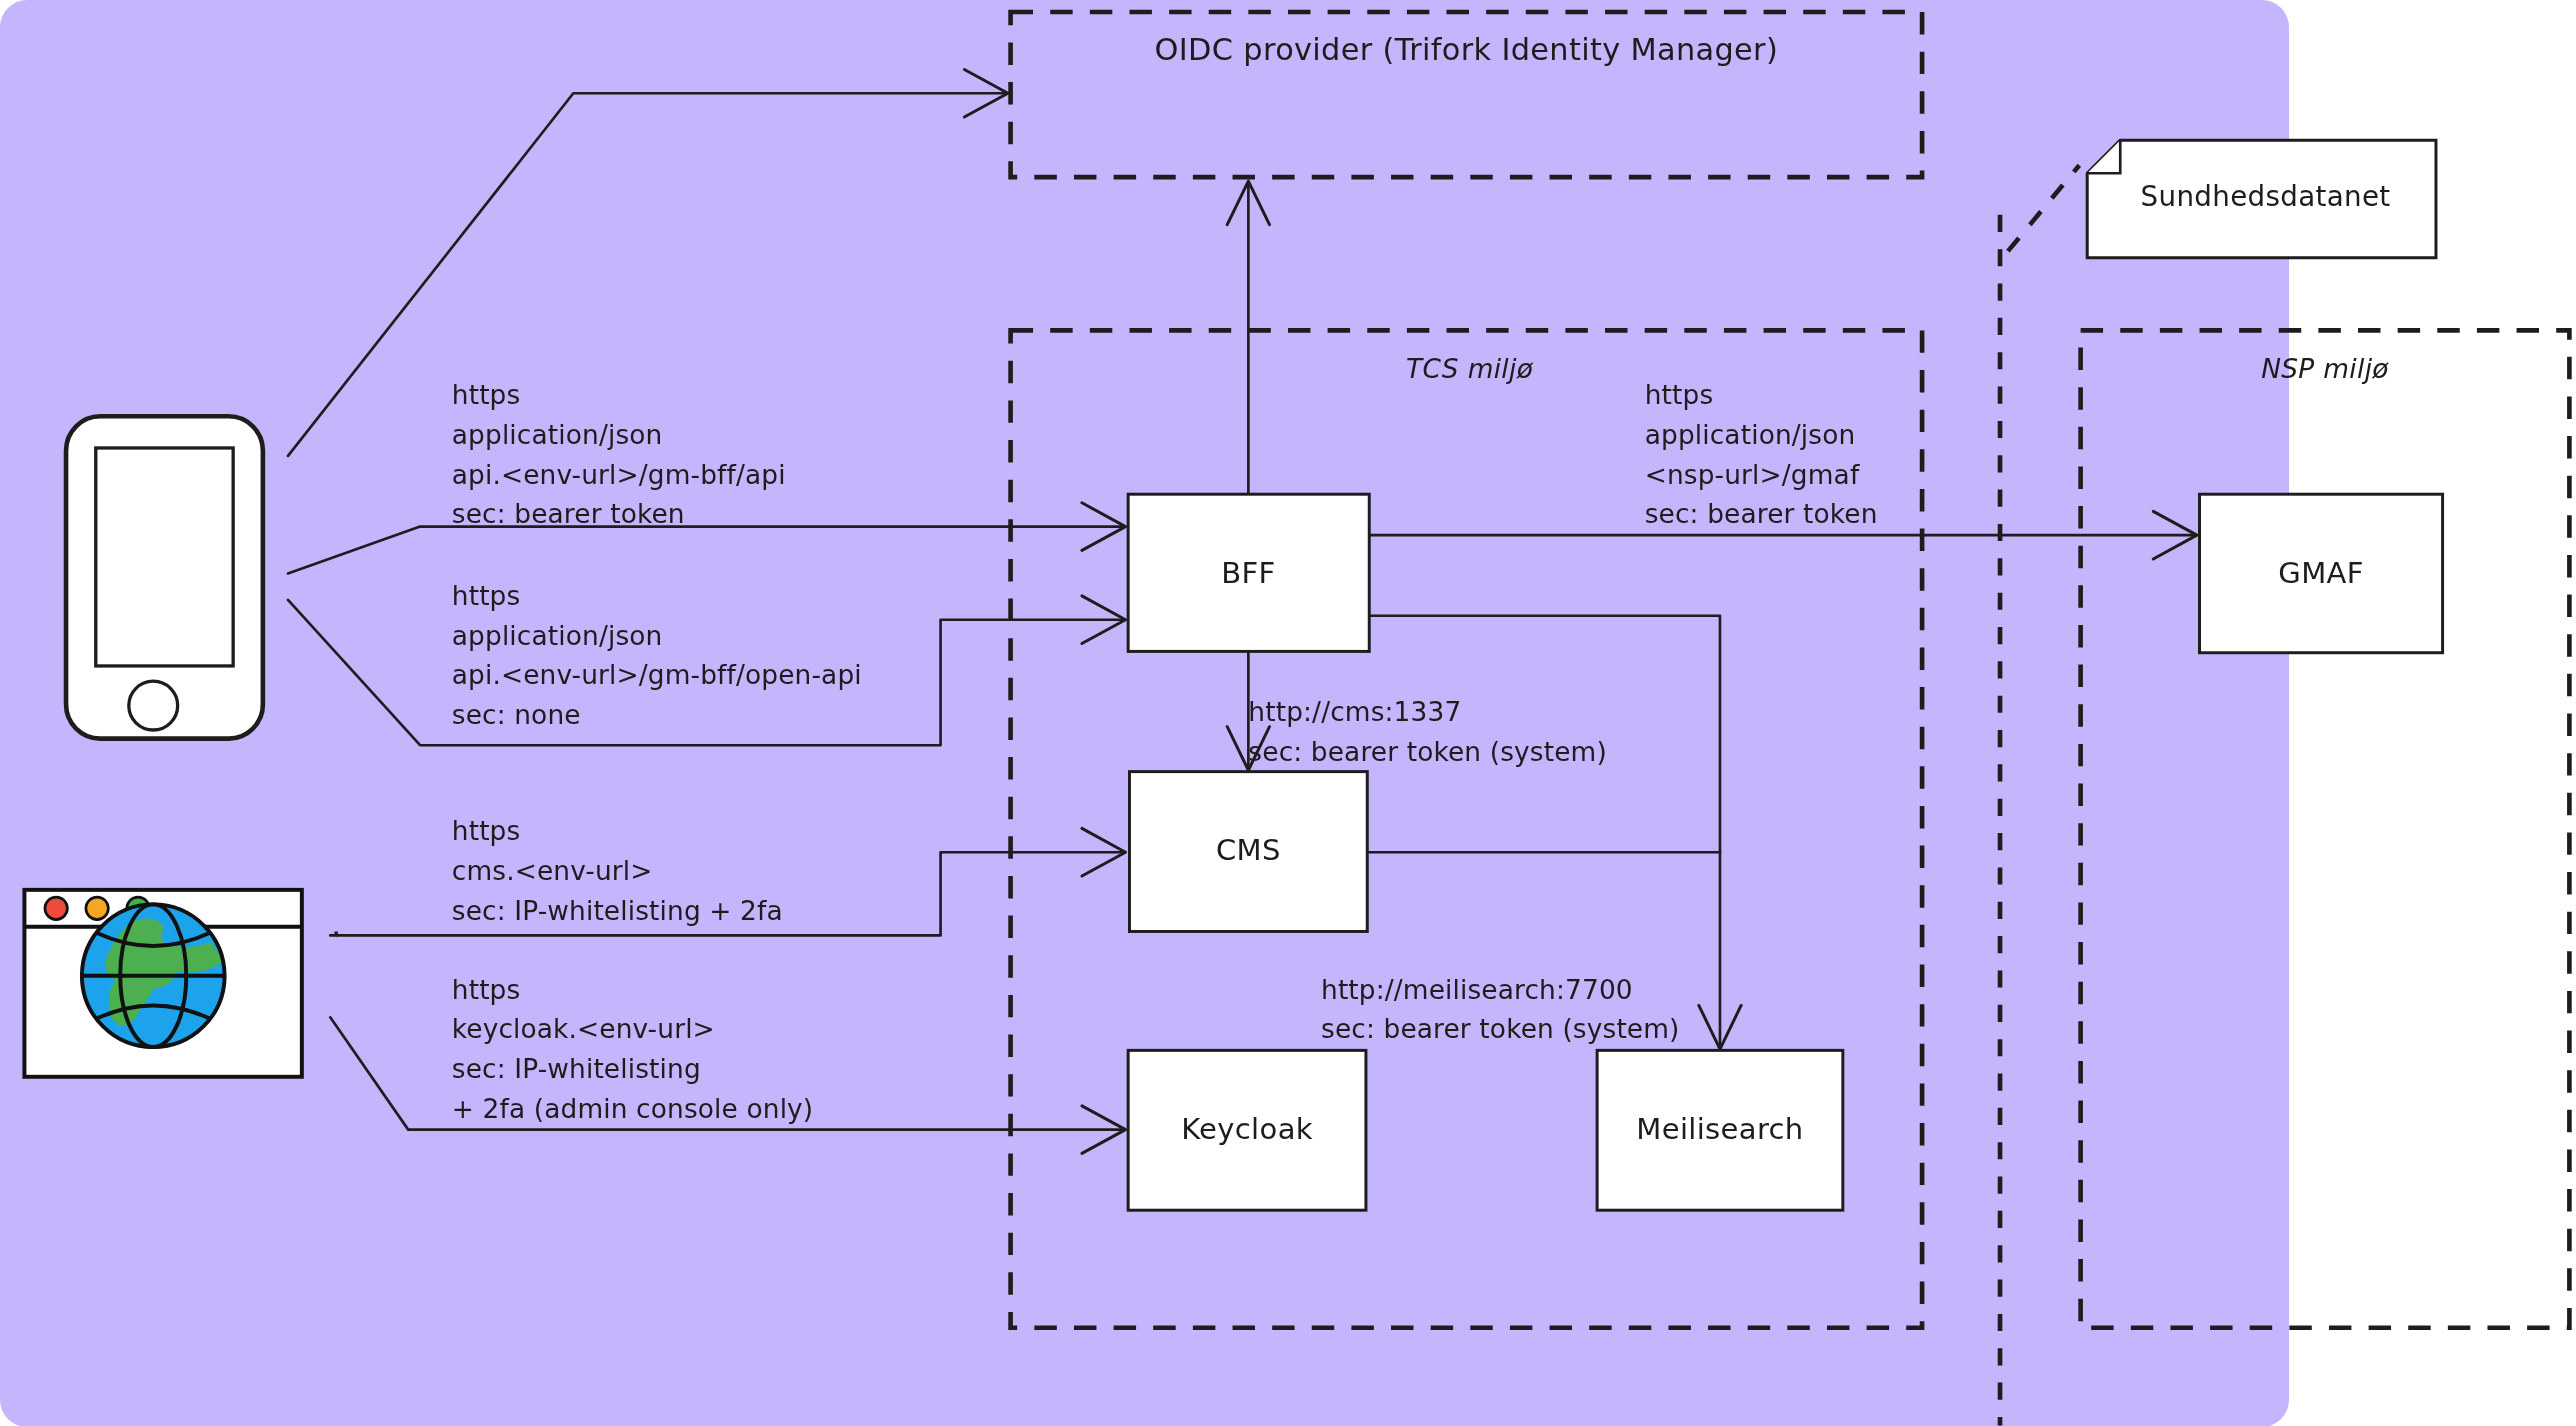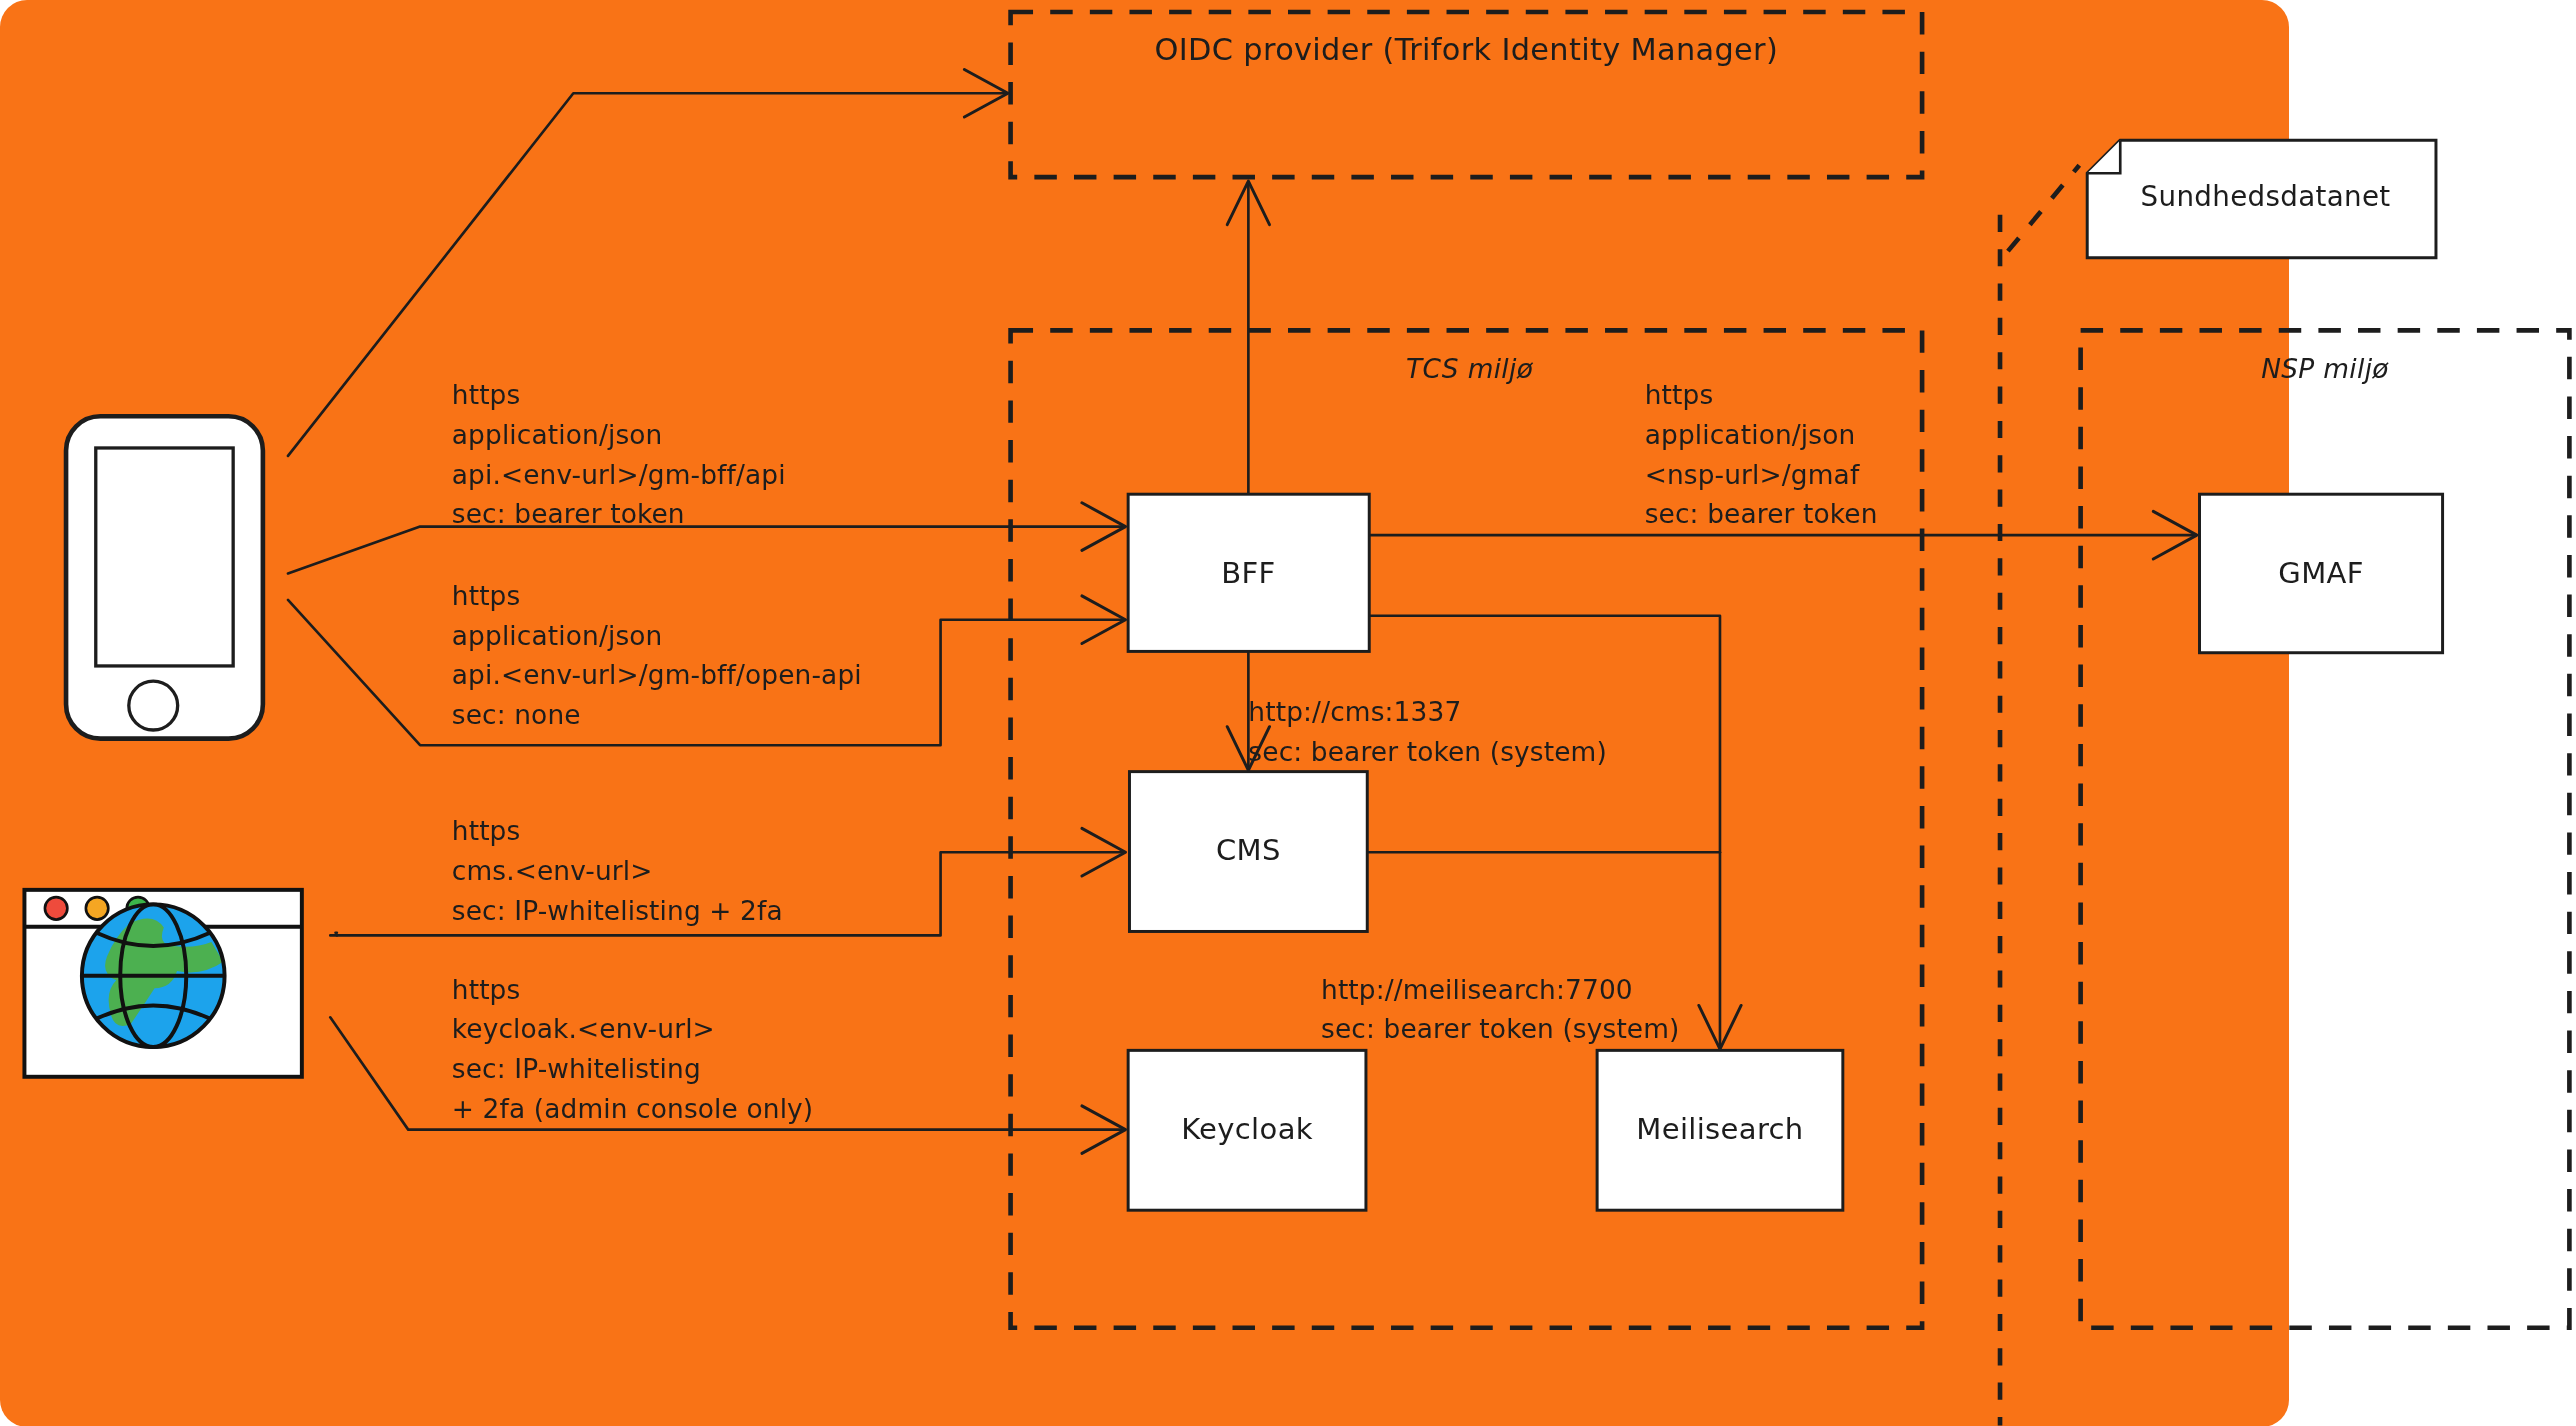--- a/index.html
+++ b/index.html
@@ -1,18 +1,18 @@
 <!DOCTYPE html>
 <html style="font-size:10.6px"><head>
 <meta charset="utf-8">
 <style>
   html,body{margin:0;padding:0;background:#ffffff;}
   body{width:2576px;height:1427px;overflow:hidden;
        font-family:"DejaVu Sans","Liberation Sans",sans-serif;}
-  #stage{position:relative;width:2289px;height:1427px;background:#f97316;border-radius:27px;}
+  #stage{position:relative;width:2289px;height:1427px;background:#c4b5fd;border-radius:27px;}
   svg#diagram{position:absolute;inset:0;width:2576px;height:1427px;}
 
   .edge{fill:none;stroke:#1d1d1d;stroke-width:4;stroke-linecap:round;stroke-linejoin:round;}
   .edge-head{fill:none;stroke:#1d1d1d;stroke-width:4.5;stroke-linecap:round;stroke-linejoin:round;}
   .box{fill:#ffffff;stroke:#1d1d1d;stroke-width:4.5;}
   .zone{fill:none;stroke:#1d1d1d;stroke-width:7;stroke-dasharray:34 26;stroke-linecap:butt;}
   .divider{fill:none;stroke:#1d1d1d;stroke-width:7;stroke-dasharray:26 26;stroke-linecap:butt;}
   .note-body{fill:#ffffff;stroke:#1d1d1d;stroke-width:4.5;}
   .note-fold{fill:#ffffff;stroke:#1d1d1d;stroke-width:4;}
   .hatch-stroke{stroke:#b9c2d0;stroke-width:3;}

